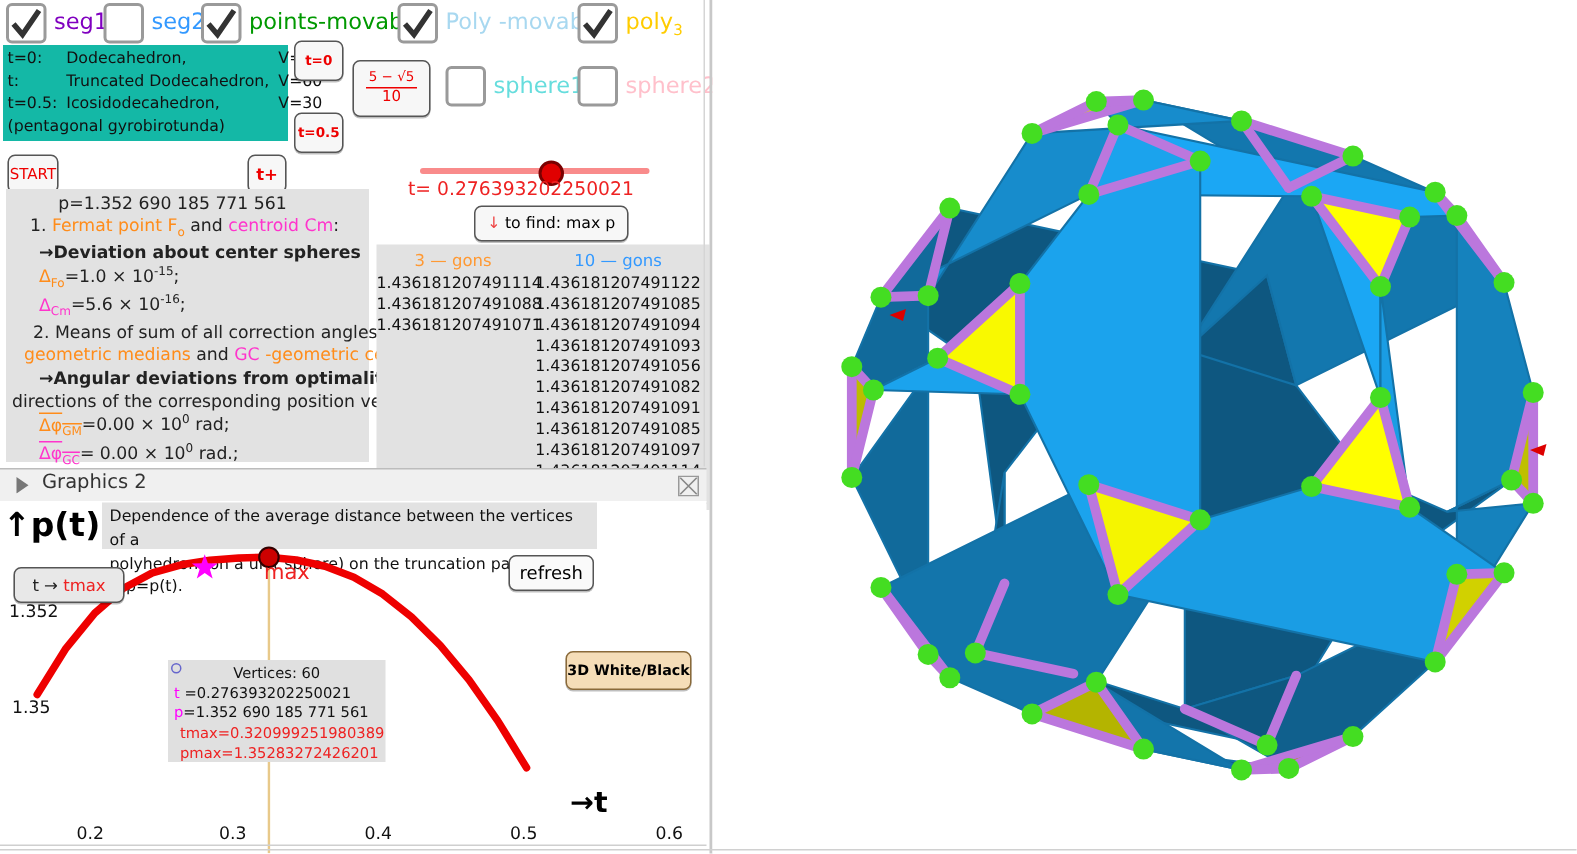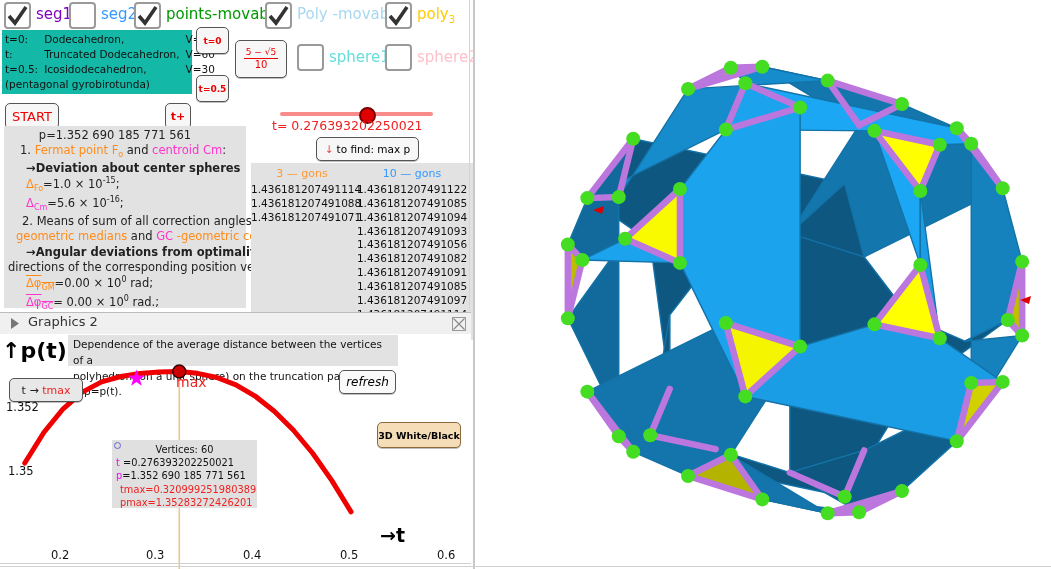--- a/index.html
+++ b/index.html
@@ -10,21 +10,21 @@
   
   .abs{position:absolute;}
   .ggb-btn{
     position:absolute;box-sizing:border-box;
     background:#f7f7f7;border:1px solid #555;border-radius:5px;
     display:flex;align-items:center;justify-content:center;
     font-size:11px;color:#000;cursor:pointer;
     box-shadow:0 1px 0 rgba(0,0,0,.25);
   }
   .ggb-btn.red{color:#ee0000;font-weight:bold;font-size:9px;}
-  .ggb-btn.plain{background:#fafafa;font-style:italic;}
+  .ggb-btn.plain{background:#fafafa;}
   .chk{
     position:absolute;box-sizing:border-box;width:27px;height:27px;
     background:#fff;border:2px solid #9a9a9a;border-radius:4px;
     cursor:pointer;
   }
   .chk svg{display:block;}
   .lbl{position:absolute;font-size:15px;white-space:nowrap;}
 
   
   .vsep{position:absolute;left:473px;top:0;width:2px;height:569px;background:#c8c8c8;}
@@ -172,21 +172,21 @@
   </div>
 
   <div class="ggb-btn red" style="left:196px;top:27px;width:33px;height:27px;">t=0</div>
   <div class="ggb-btn red" style="left:196px;top:75px;width:33px;height:27px;">t=0.5</div>
 
   <div class="ggb-btn" style="left:235px;top:40px;width:52px;height:38px;flex-direction:column;">
     <div style="color:#ee0000;font-size:9px;border-bottom:1px solid #ee0000;line-height:1.2;padding:0 2px;">5 − √5</div>
     <div style="color:#ee0000;font-size:10px;line-height:1.2;">10</div>
   </div>
 
-  <div class="ggb-btn" style="left:5px;top:103px;width:54px;height:26px;color:#ee0000;font-size:13px;">START</div>
+  <div class="ggb-btn" style="left:5px;top:103px;width:34px;height:26px;color:#ee0000;font-size:10px;">START</div>
 
   <div class="ggb-btn red" style="left:165px;top:103px;width:26px;height:26px;font-size:11px;">t+</div>
 
   <div id="slider-track"></div>
   <div id="slider-knob"></div>
   <div id="slider-value">t= 0.276393202250021</div>
 
   <div class="ggb-btn" style="left:316px;top:137px;width:103px;height:24px;font-size:10.5px;">
     <span style="color:#ee4444;margin-right:3px;">↓</span>
     <span>to find: max  p</span>
@@ -287,21 +287,21 @@
       <div><span style="color:#ff00ff;">p</span><span>=1.352 690 185 771 561</span></div>
       <div class="red" style="padding-left:4px;">tmax=0.320999251980389</div>
       <div class="red" style="padding-left:4px;">pmax=1.35283272426201</div>
     </div>
 
     <div class="ggb-btn" style="left:9px;top:44px;width:74px;height:24px;background:#e8e8e8;">
       <span style="color:#222;">t&nbsp;→&nbsp;</span>
         <span style="color:#ee2222;">tmax</span>
     </div>
     <div class="ggb-btn plain" style="left:339px;top:36px;width:57px;height:24px;font-size:12px;">refresh</div>
-    <div class="ggb-btn" style="left:377px;top:88px;width:84px;height:26px;background:#f5ddb8;border:1px solid #8a6a3a;font-size:9.5px;font-weight:bold;">3D White/Black</div>
+    <div class="ggb-btn" style="left:377px;top:100px;width:84px;height:26px;background:#f5ddb8;border:1px solid #8a6a3a;font-size:9.5px;font-weight:bold;">3D White/Black</div>
   </div>
 
   <div id="bottom-sep"></div>
   <div class="vsep"></div>
 
   <div class="abs" style="left:475px;top:0;width:576px;height:569px;background:#fff;overflow:hidden;">
     <svg id="poly-svg" width="576" height="569" viewBox="0 0 576 569">
         <polygon points="389.1390595098603,256.89753349877725 314.85993390645143,233.42085914386854 369.69411655588664,183.61919655749423" fill="rgb(140,140,0)" stroke="none" stroke-width="1.4"></polygon>
         <polygon points="175.22884107153965,241.7507227952518 240.58080830304255,255.6251263487856 194.67378402551333,315.0290597365348" fill="rgb(140,140,0)" stroke="none" stroke-width="1.4"></polygon>
         <polygon points="435.04608378738953,391.0011738346455 435.04608378738953,317.0878577527497 489.88026643682474,341.19951124827116" fill="rgb(140,140,0)" stroke="none" stroke-width="1.4"></polygon>

